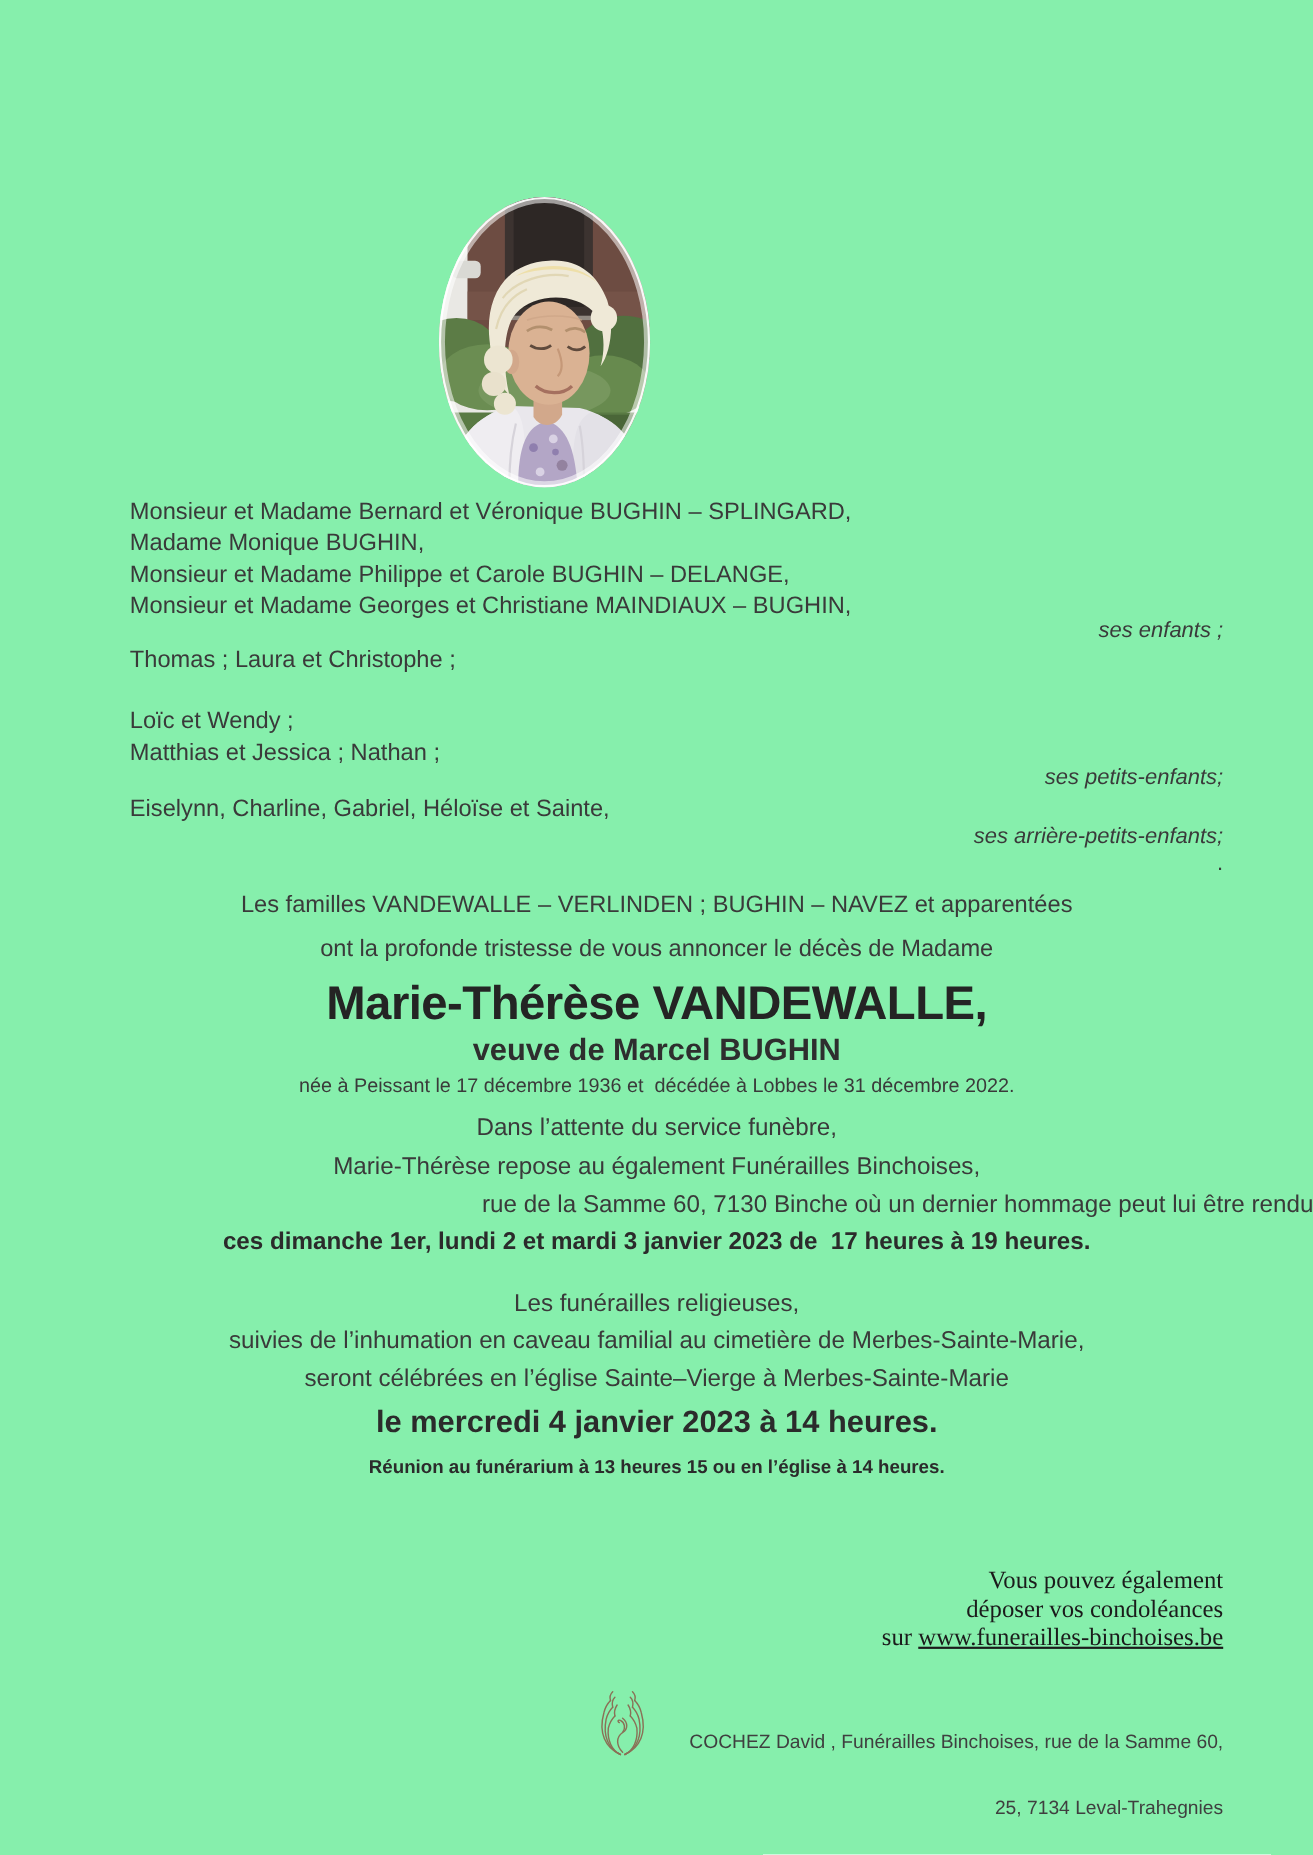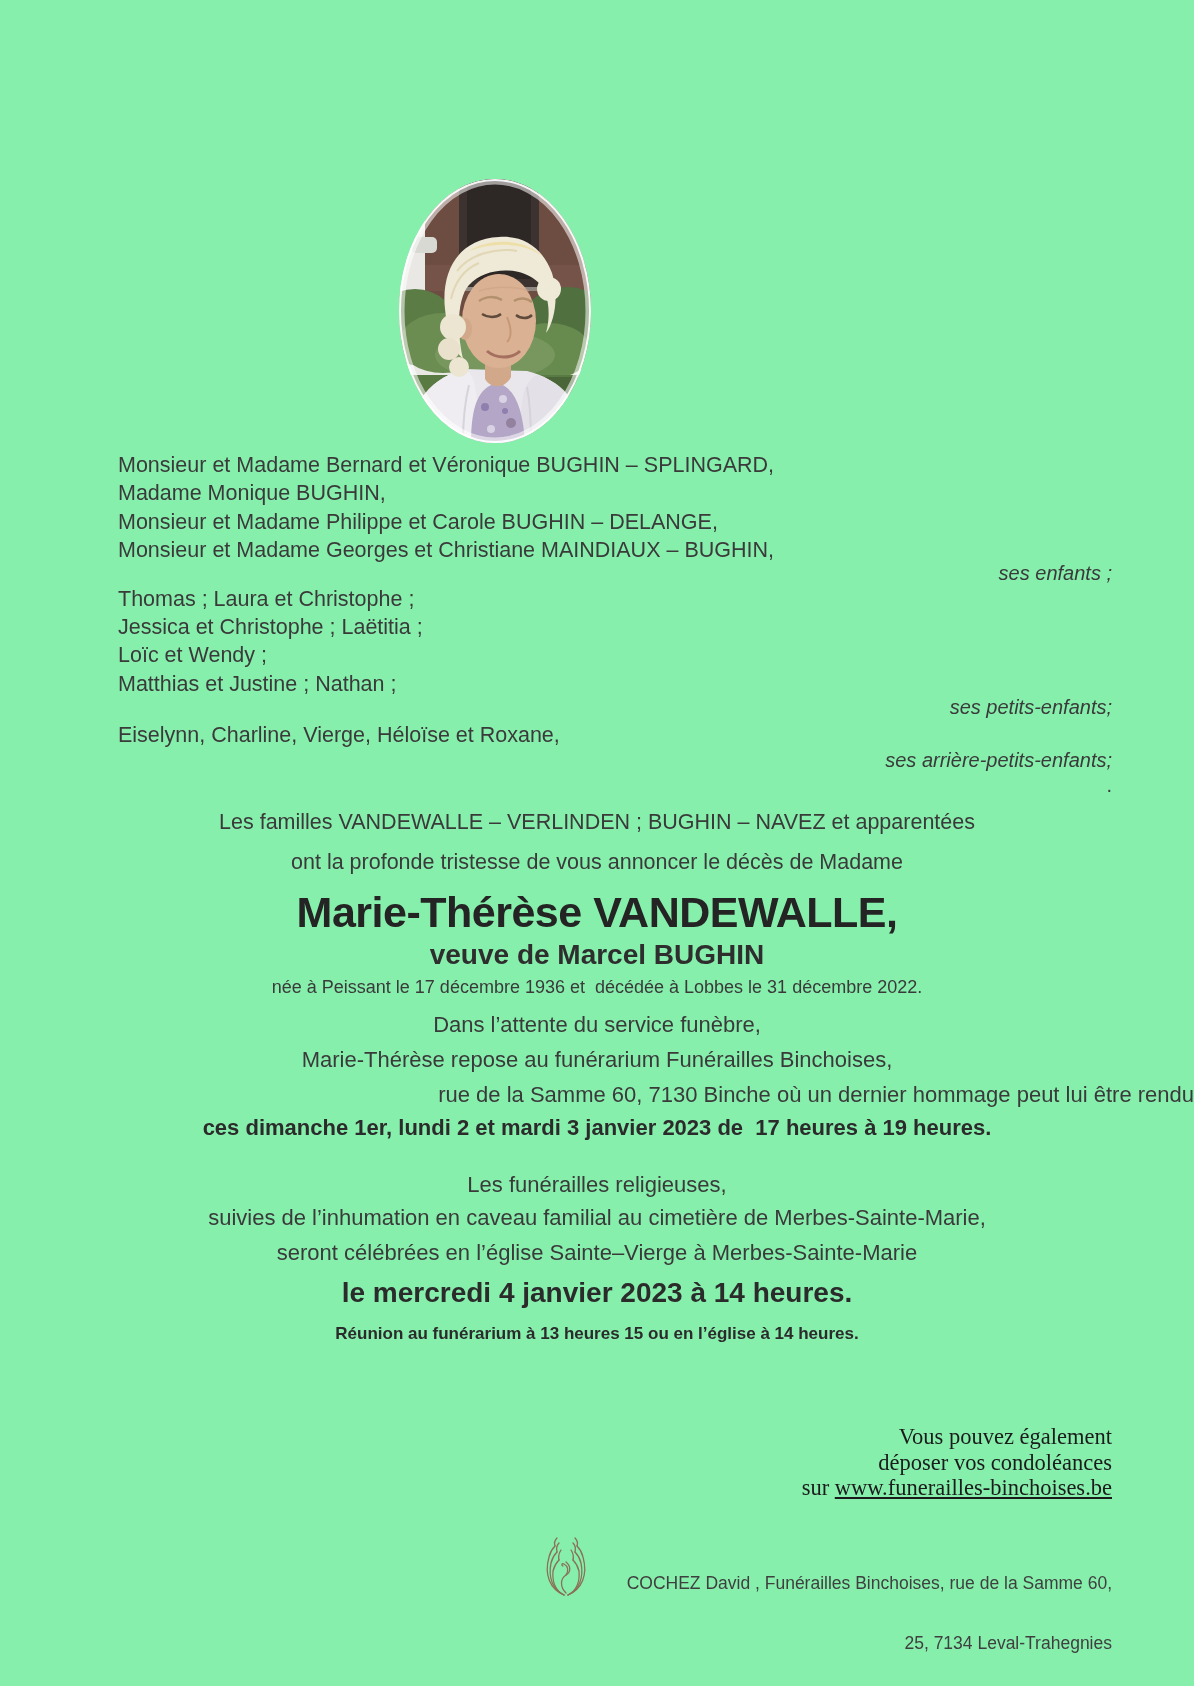--- a/index.html
+++ b/index.html
@@ -121,37 +121,36 @@
     </svg>
   </div>
 
   <div class="fline" style="top:451px">Monsieur et Madame Bernard et Véronique BUGHIN – SPLINGARD,</div>
   <div class="fline" style="top:479px">Madame Monique BUGHIN,</div>
   <div class="fline" style="top:536px">Monsieur et Madame Georges et Christiane MAINDIAUX – BUGHIN,</div>
   <div class="fline" style="top:508px">Monsieur et Madame Philippe et Carole BUGHIN – DELANGE,</div>
   <div class="flabel" style="top:562px">ses enfants ;</div>
 
   <div class="fline" style="top:585px">Thomas ; Laura et Christophe ;</div>
-  <div class="fline" style="top:613px">Jessica et Christophe ; Laëtitia ;</div>
   <div class="fline" style="top:641px">Loïc et Wendy ;</div>
-  <div class="fline" style="top:670px">Matthias et Justine ; Nathan ;</div>
+  <div class="fline" style="top:670px">Matthias et Jessica ; Nathan ;</div>
   <div class="flabel" style="top:696px">ses petits-enfants;</div>
 
-  <div class="fline" style="top:721px">Eiselynn, Charline, Vierge, Héloïse et Roxane,</div>
+  <div class="fline" style="top:721px">Eiselynn, Charline, Gabriel, Héloïse et Sainte,</div>
   <div class="flabel" style="top:749px">ses arrière-petits-enfants;</div>
   <div class="flabel" style="top:774px;font-style:normal">.</div>
 
   <div class="cline families">Les familles VANDEWALLE – VERLINDEN ; BUGHIN – NAVEZ et apparentées</div>
   <div class="cline sorrow">ont la profonde tristesse de vous annoncer le décès de Madame</div>
   <div class="cline deceased-name">Marie-Thérèse VANDEWALLE,</div>
   <div class="cline widow">veuve de Marcel BUGHIN</div>
   <div class="cline birthdeath">née à Peissant le 17 décembre 1936 et  décédée à Lobbes le 31 décembre 2022.</div>
 
   <div class="cline body22 v1">Dans l’attente du service funèbre,</div>
-  <div class="cline body22 v2">Marie-Thérèse repose au funérarium Funérailles Binchoises,</div>
+  <div class="cline body22 v2">Marie-Thérèse repose au également Funérailles Binchoises,</div>
   <div class="cline body22 v3">rue de la Samme 60, 7130 Binche où un dernier hommage peut lui être rendu</div>
   <div class="cline body22 v4">ces dimanche 1er, lundi 2 et mardi 3 janvier 2023 de  17 heures à 19 heures.</div>
 
   <div class="cline body22 f1">Les funérailles religieuses,</div>
   <div class="cline body22 f2">suivies de l’inhumation en caveau familial au cimetière de Merbes-Sainte-Marie,</div>
   <div class="cline body22 f3">seront célébrées en l’église Sainte–Vierge à Merbes-Sainte-Marie</div>
   <div class="cline fdate">le mercredi 4 janvier 2023 à 14 heures.</div>
   <div class="cline fmeet">Réunion au funérarium à 13 heures 15 ou en l’église à 14 heures.</div>
 
   <div class="condolences">

